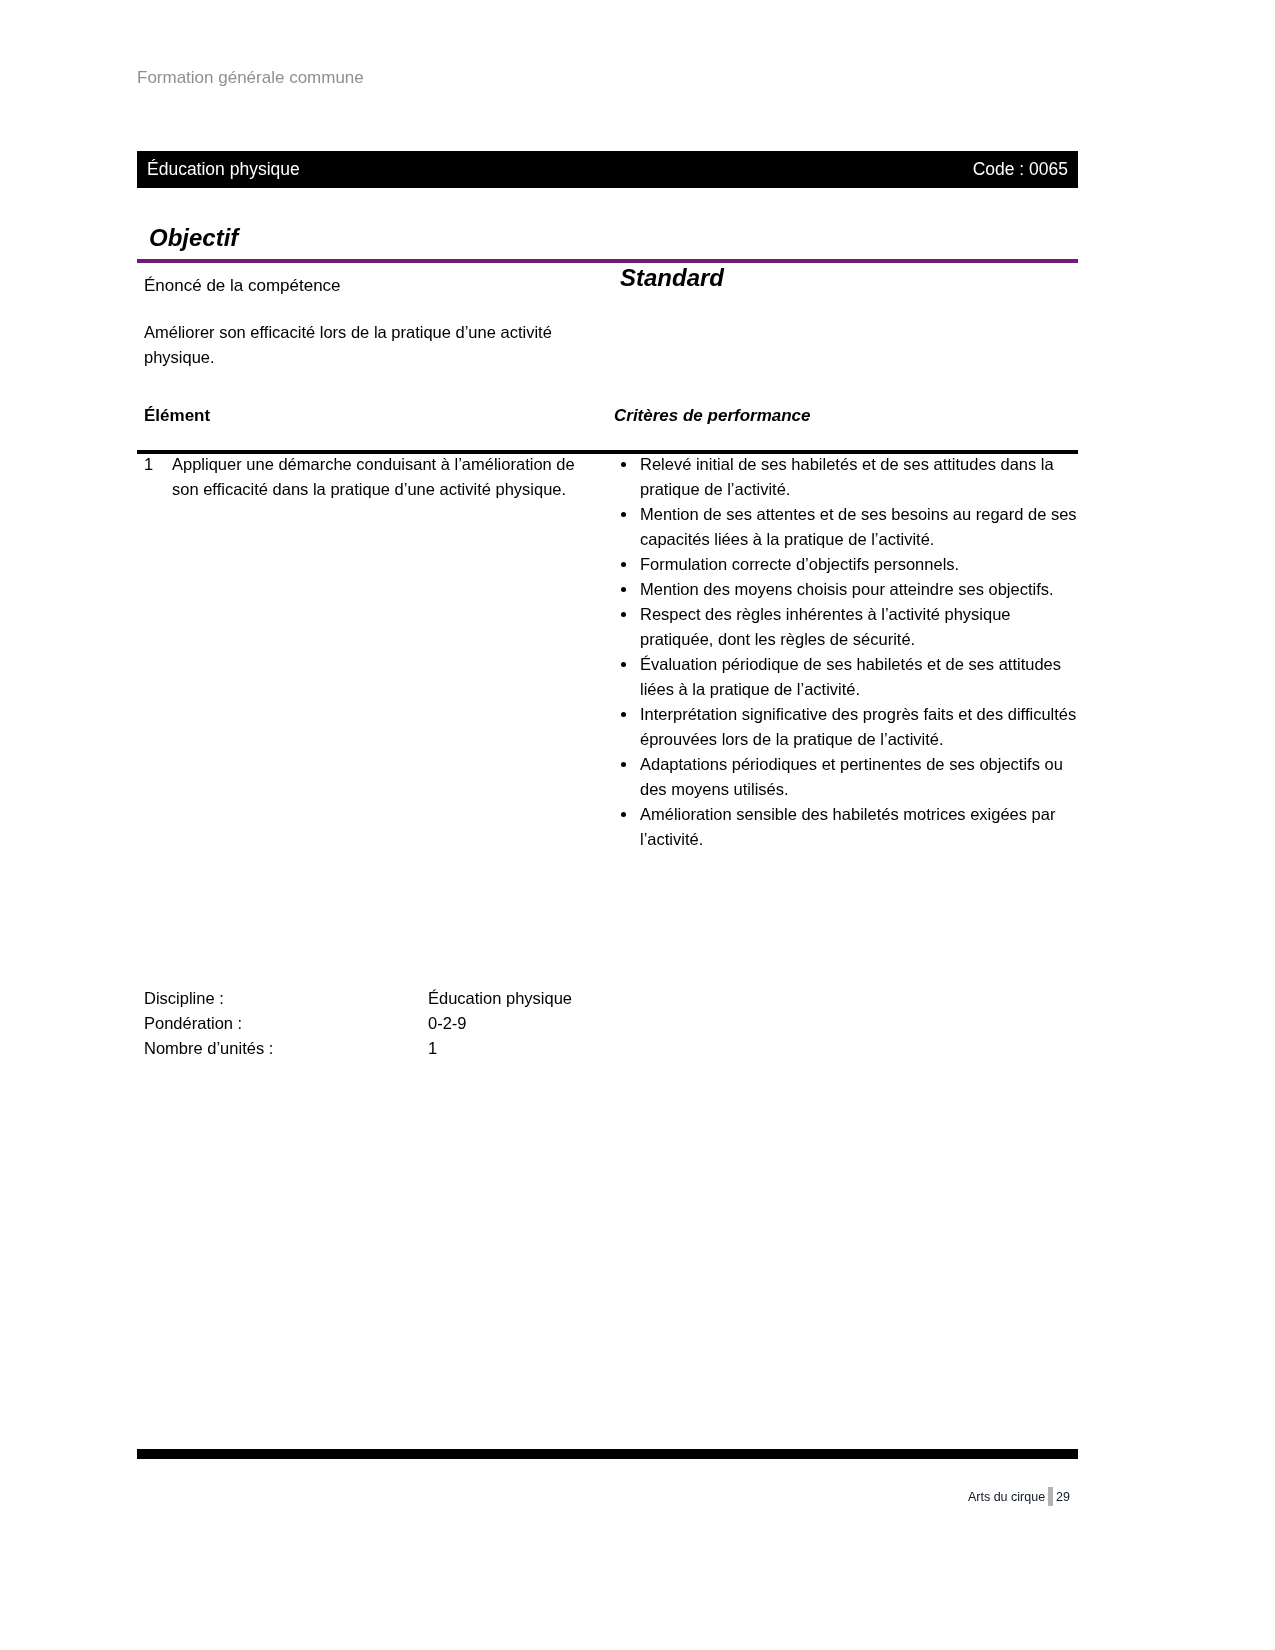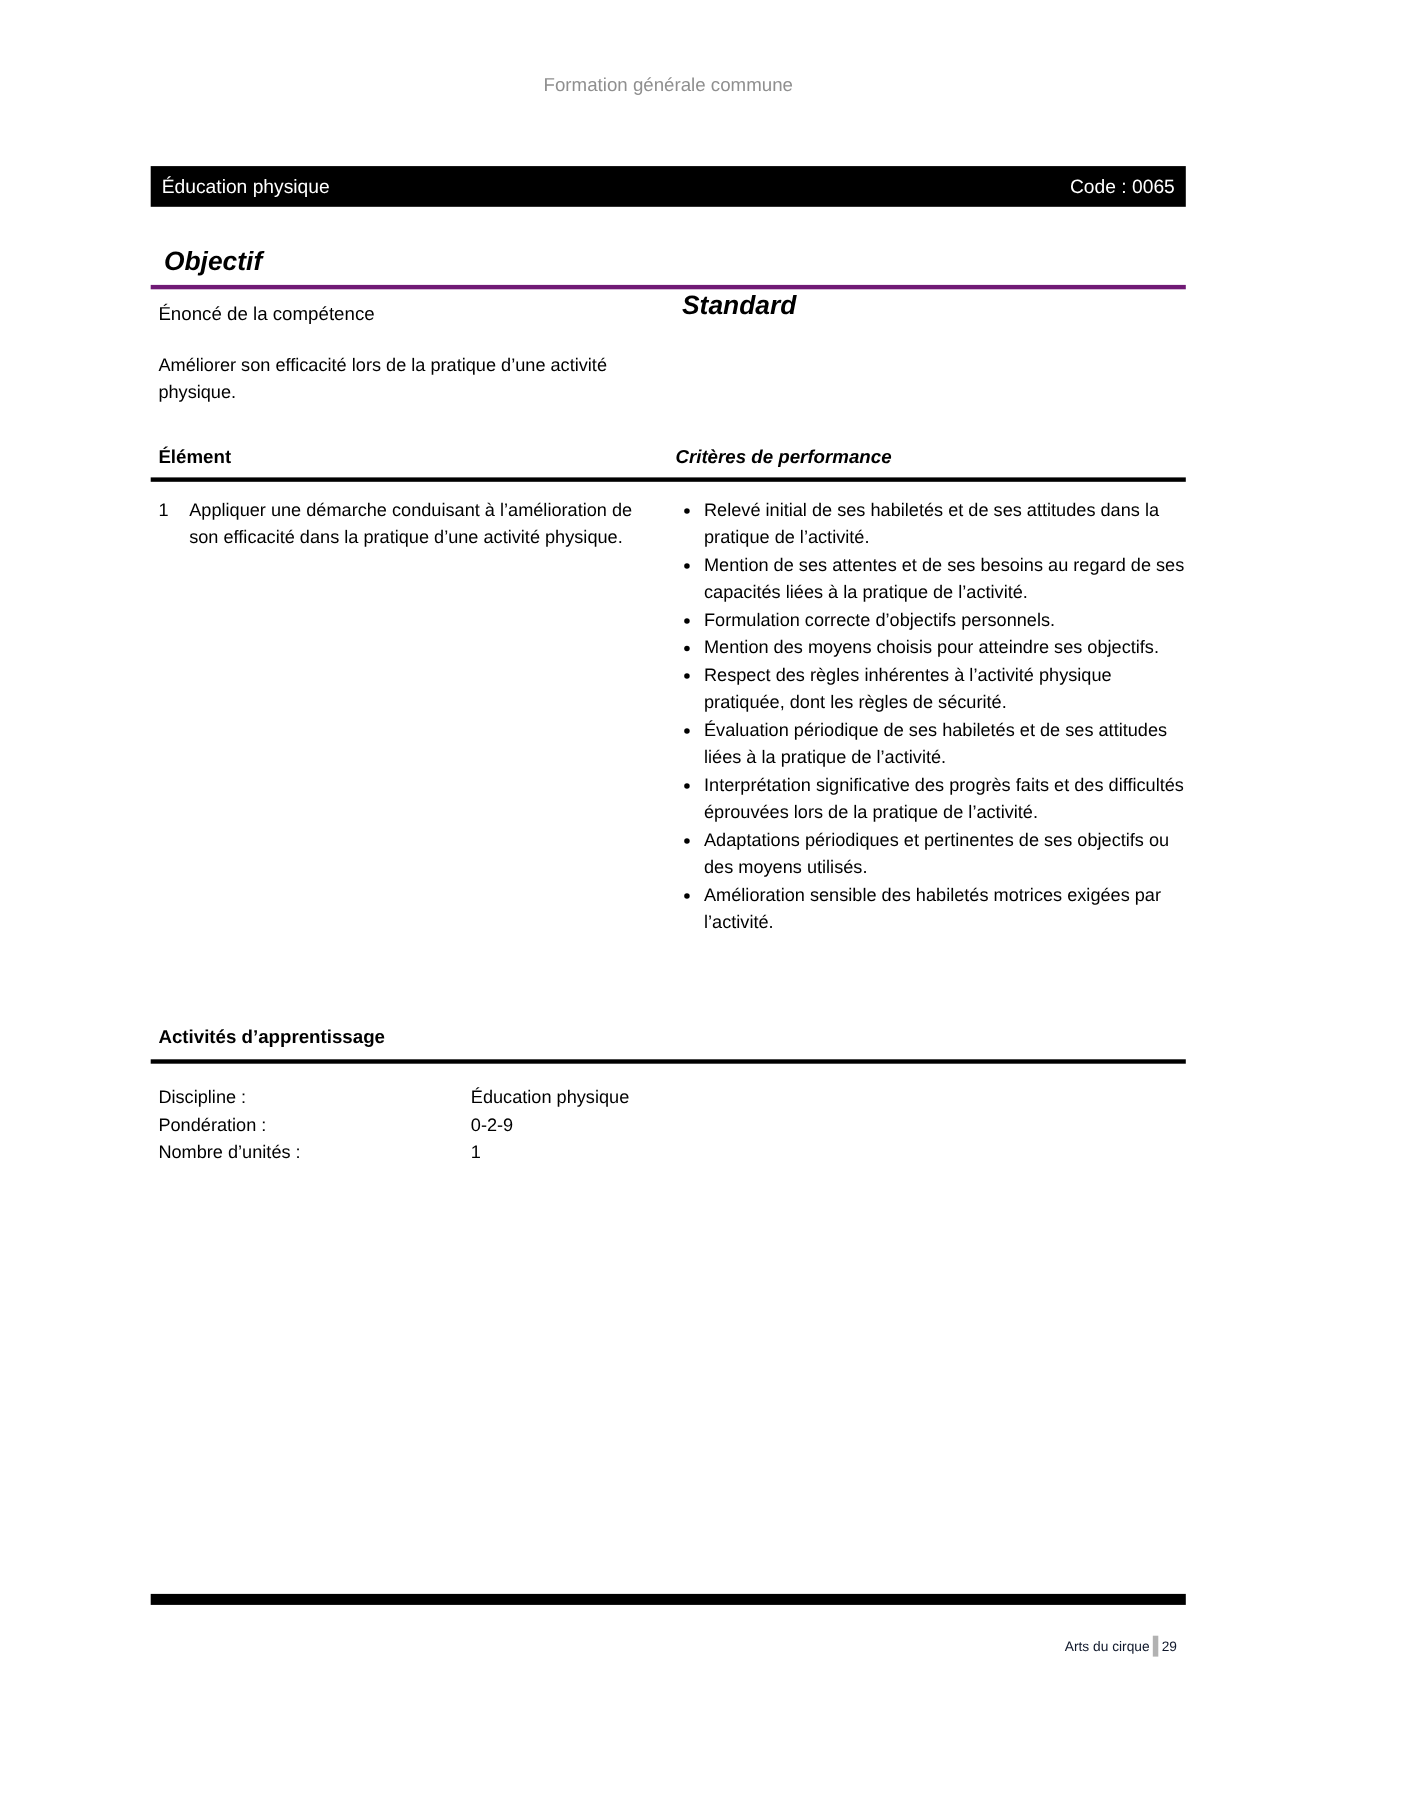--- a/index.html
+++ b/index.html
@@ -19,21 +19,21 @@
     background: #fff;
     overflow: hidden;
   }
 
   
   .header-right {
     position: absolute;
     top: 68px;
     left: 137px;
     width: 941px;
-    text-align: center;
+    text-align: left;
     color: #8f8f8f;
     font-size: 17px;
   }
 
   
   .title-bar {
     position: absolute;
     top: 151px;
     left: 137px;
     width: 941px;
@@ -79,21 +79,21 @@
     line-height: 25px;
   }
 
   
   .elem-header {
     position: absolute;
     top: 406px;
     left: 137px;
     width: 941px;
     border-bottom: 4px solid #000;
-    padding-bottom: 8px;
+    padding-bottom: 24px;
     font-size: 17px;
     font-weight: bold;
   }
   .elem-header .left { margin-left: 7px; }
   .elem-header .right { position: absolute; left: 477px; font-style: italic; }
 
   
   .elem-left {
     position: absolute;
     top: 452px;
@@ -211,23 +211,20 @@
       <li>Formulation correcte d’objectifs personnels.</li>
       <li>Mention des moyens choisis pour atteindre ses objectifs.</li>
       <li>Respect des règles inhérentes à l’activité physique pratiquée, dont les règles de sécurité.</li>
       <li>Évaluation périodique de ses habiletés et de ses attitudes liées à la pratique de l’activité.</li>
       <li>Interprétation significative des progrès faits et des difficultés éprouvées lors de la pratique de l’activité.</li>
       <li>Adaptations périodiques et pertinentes de ses objectifs ou des moyens utilisés.</li>
       <li>Amélioration sensible des habiletés motrices exigées par l’activité.</li>
     </ul>
   </div>
 
-  <div class="activites-header">
-    <span class="h">Activités d’apprentissage</span>
-  </div>
 
   <div class="info-rows">
     <div class="row">
       <span class="label">Discipline :</span>
       <span class="value">Éducation physique</span>
     </div>
     <div class="row">
       <span class="label">Pondération :</span>
       <span class="value">0-2-9</span>
     </div>

